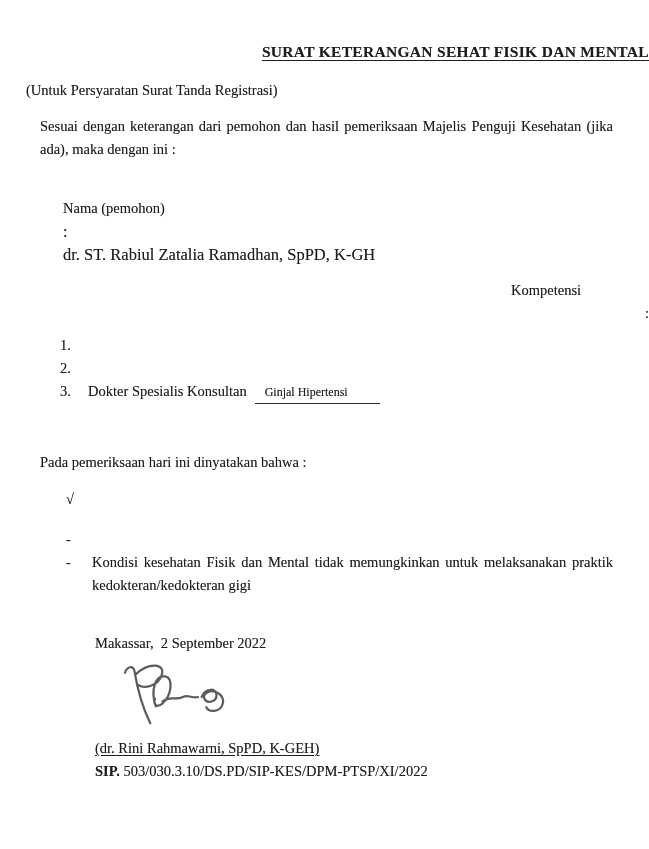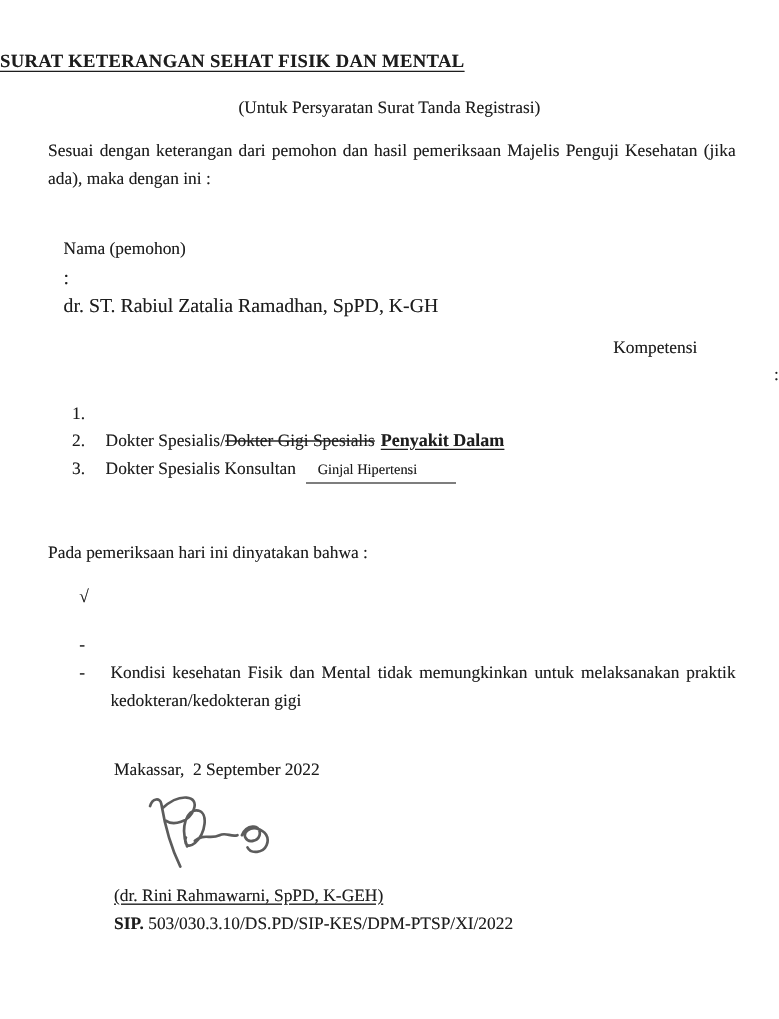--- a/index.html
+++ b/index.html
@@ -11,36 +11,36 @@
     font-family: "Liberation Serif", "DejaVu Serif", serif;
     color: #1d1d1d;
     font-size: 14.5px;
     line-height: 23px;
     display: flow-root;
     overflow: hidden;
     text-shadow: 0 0 0.5px rgba(70,70,70,0.55);
   }
   .doc-title {
     margin-top: 40px;
-    text-align: left;
+    text-align: right;
     font-weight: bold;
     font-size: 15.5px;
     letter-spacing: 0.3px;
     text-decoration: underline;
     text-underline-offset: 3px;
   }
-  .doc-subtitle { margin-top: 16px; text-align: center; }
+  .doc-subtitle { margin-top: 16px; text-align: left; padding-left: 26px; }
   .intro { margin: 13px 36px 0 40px; text-align: justify; }
 
   .field-row { margin-left: 40px; display: flex; align-items: baseline; flex-direction: column; }
   .row-name { margin-top: 36px; }
   .row-komp { margin-top: 13px; align-items: flex-end; }
   .field-label { width: 138px; flex: none; }
   .big { font-size: 16.5px; }
-  .name-value { margin-left: 13px; white-space: nowrap; }
+  .name-value { margin-left: 23px; white-space: nowrap; }
 
   .comp-list { margin: 9px 0 0 60px; }
   .comp-item { display: flex; align-items: baseline; }
   .comp-num { width: 28px; flex: none; }
   .struck { text-decoration: line-through; }
   .filled-bold {
     font-weight: bold;
     text-decoration: underline;
     text-underline-offset: 2px;
     margin-left: 5px;
@@ -94,21 +94,20 @@
     <span class="field-label">Kompetensi</span>
     <span>:</span>
   </div>
 
   <div class="comp-list">
     <div class="comp-item">
       <span class="comp-num">1.</span>
     </div>
     <div class="comp-item">
       <span class="comp-num">2.</span>
-      <span><span>Dokter Spesialis/</span><span class="struck">Dokter Gigi Spesialis</span><span class="filled-bold">Penyakit Dalam</span></span>
     </div>
     <div class="comp-item">
       <span class="comp-num">3.</span>
       <span><span>Dokter Spesialis Konsultan</span><span class="filled-line">Ginjal Hipertensi</span></span>
     </div>
   </div>
 
   <div class="section-intro">Pada pemeriksaan hari ini dinyatakan bahwa :</div>
 
   <div class="stmt stmt-check">

